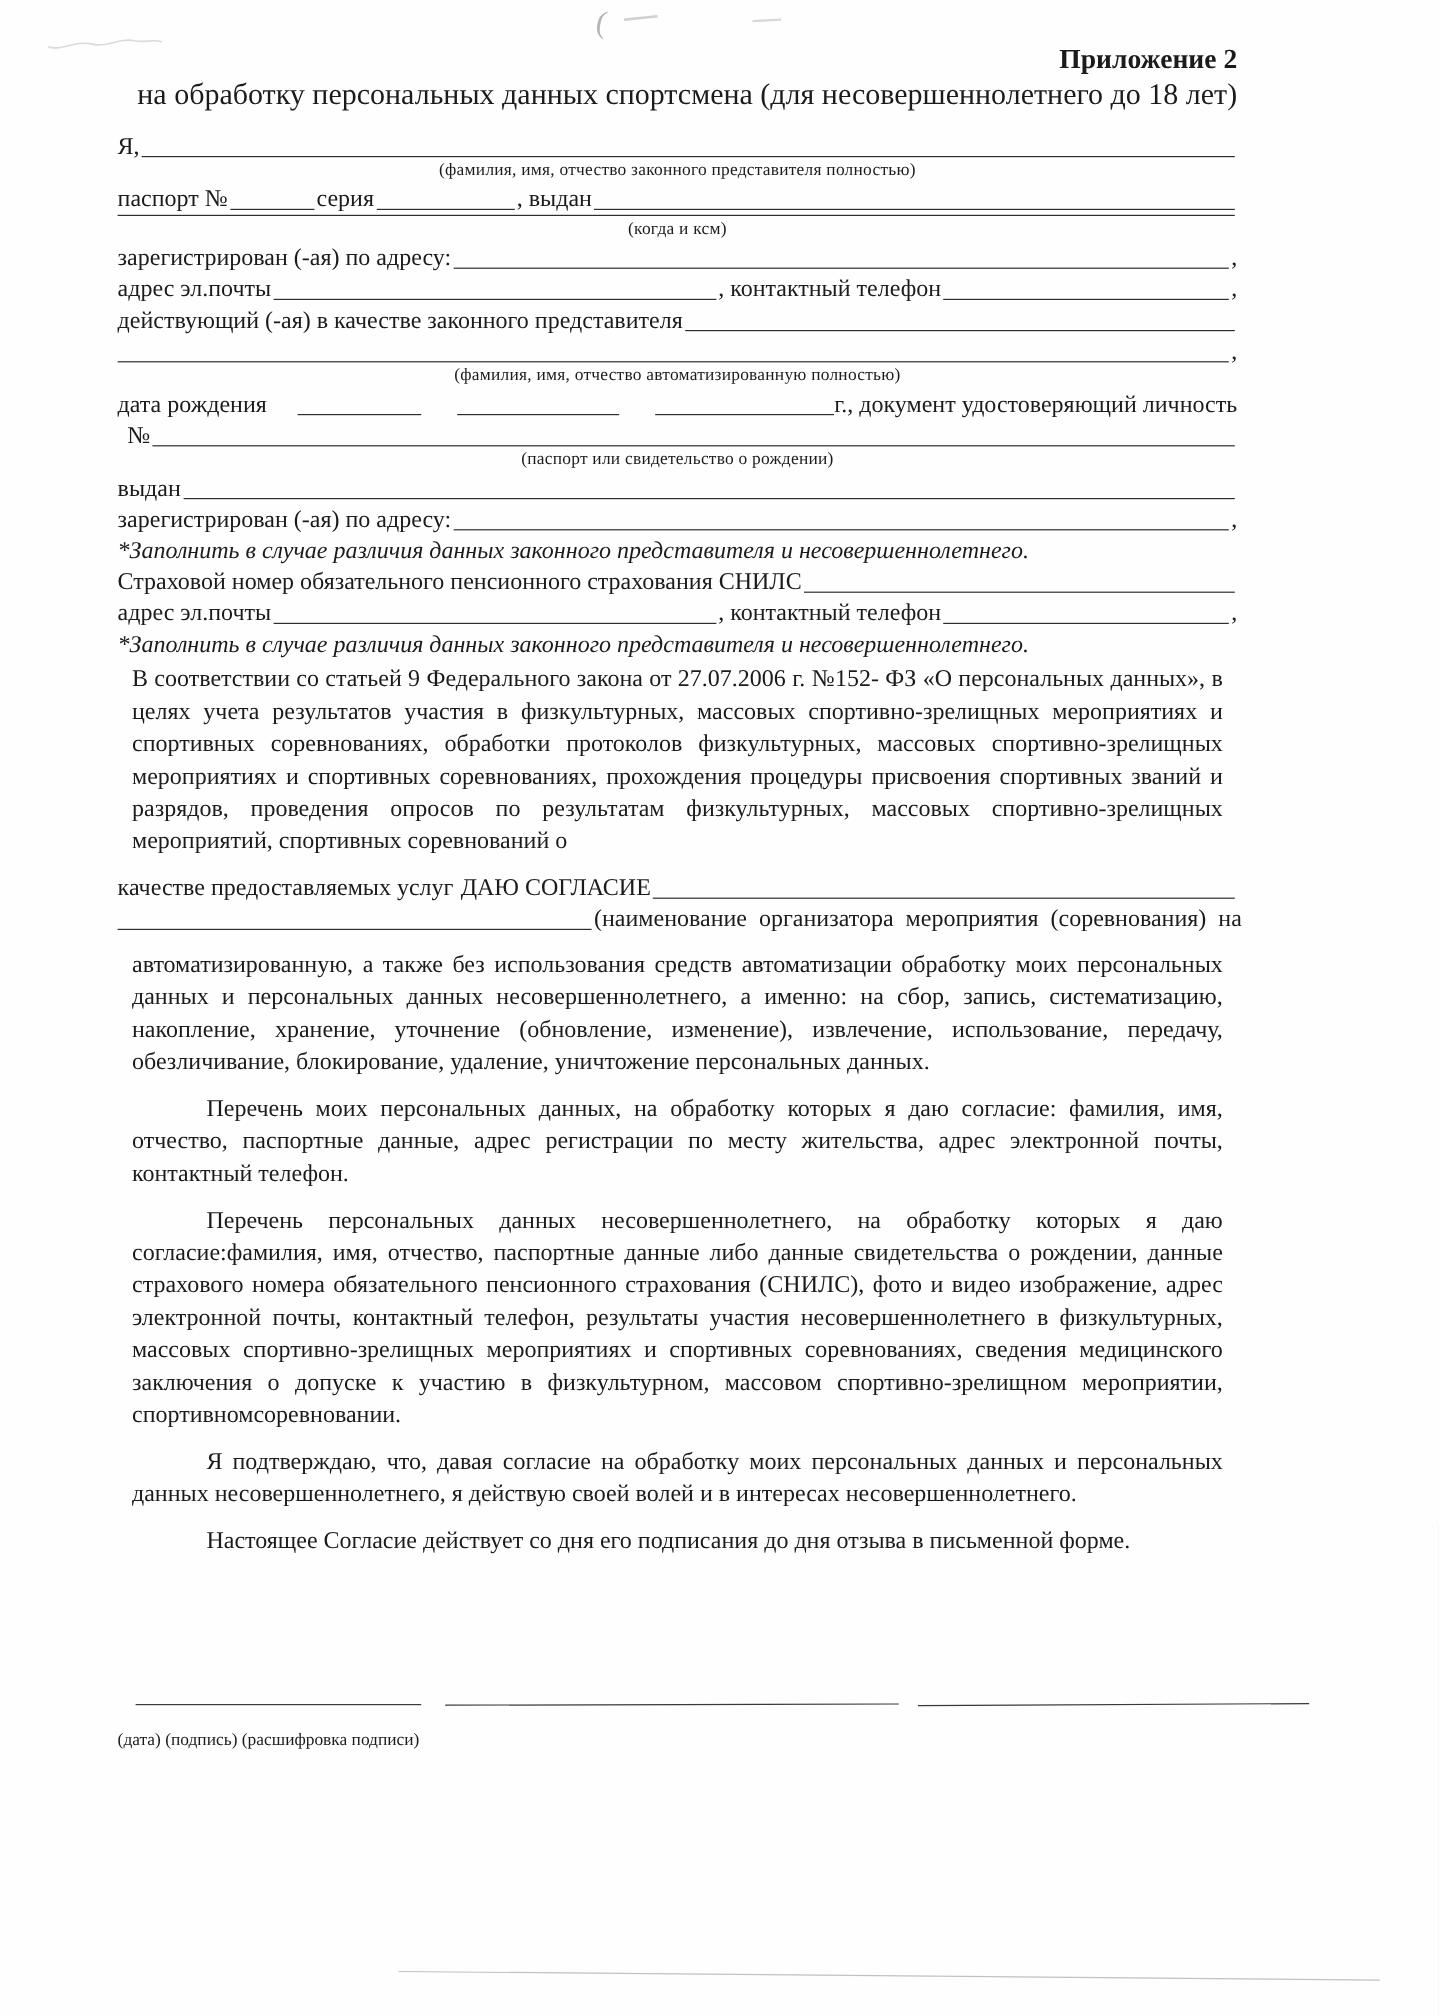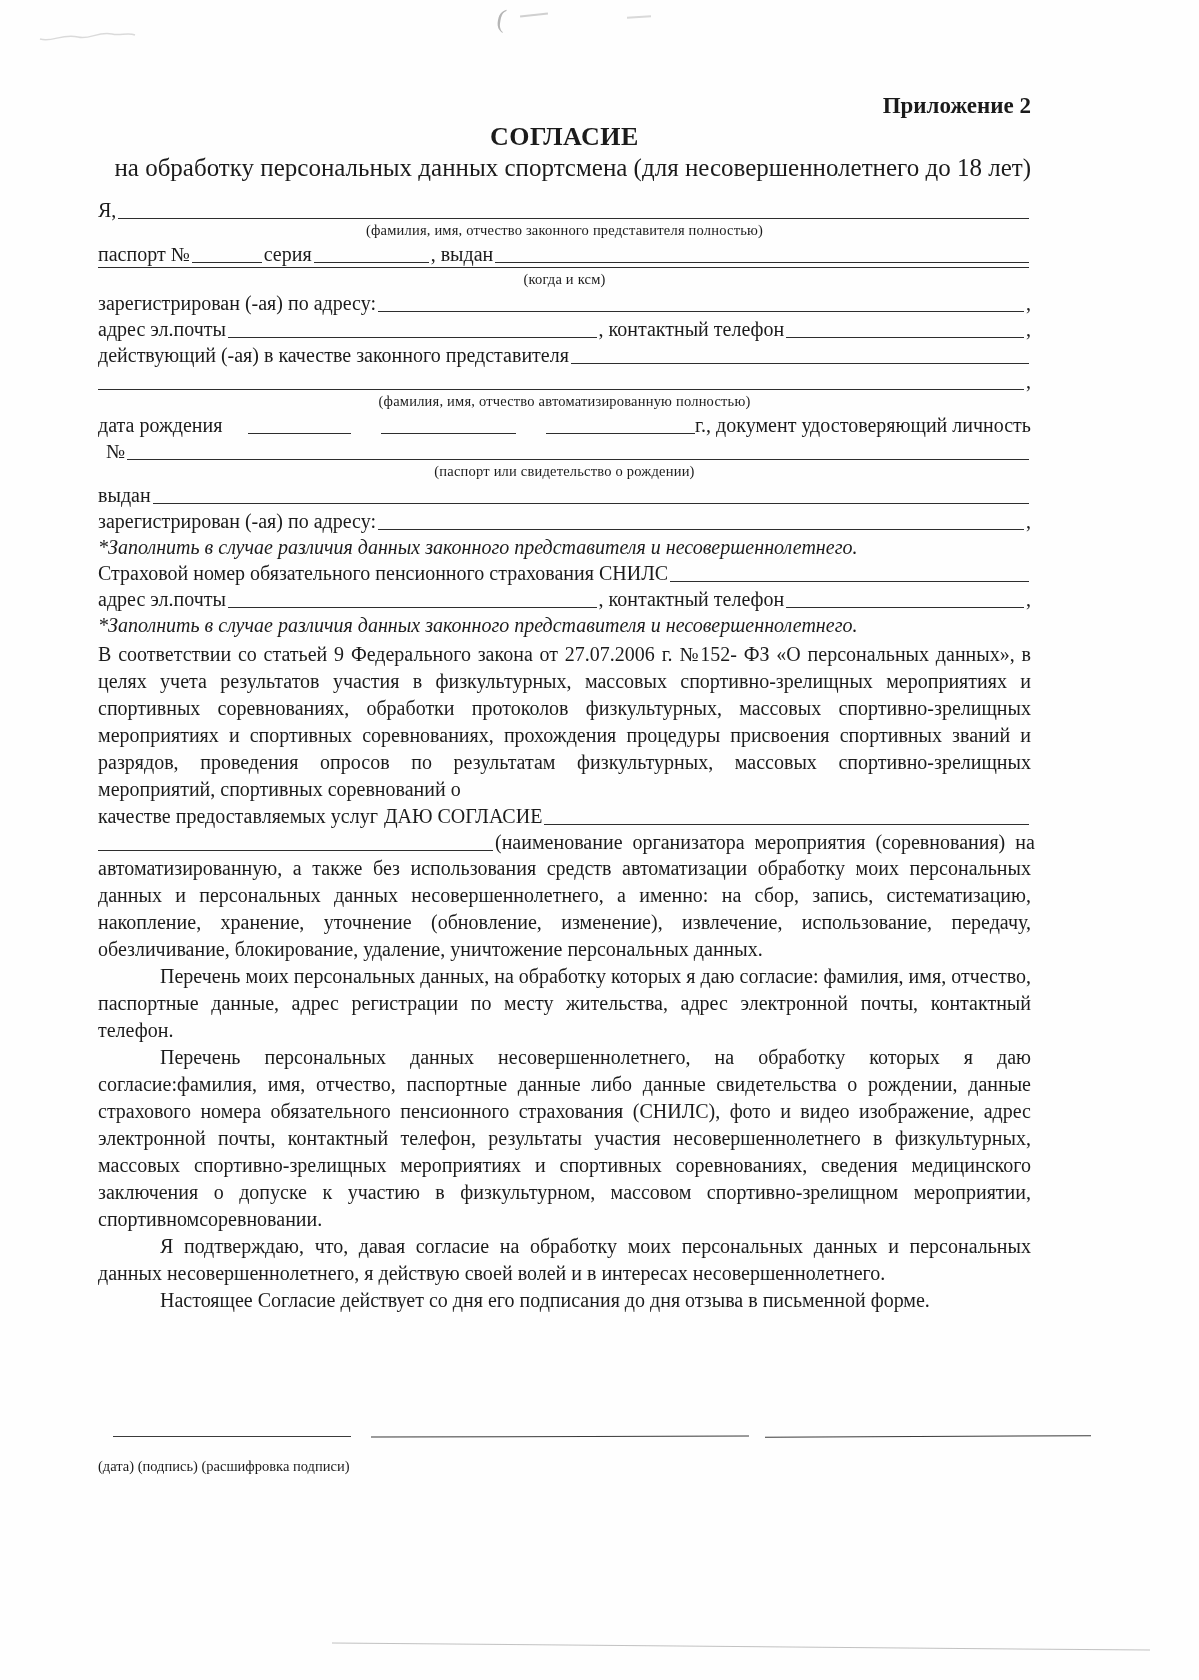--- a/index.html
+++ b/index.html
@@ -8,21 +8,21 @@
     width:1199px; height:1680px;
     margin:0 auto;
     background:#fefefe;
     color:#1b1b1b;
     font-family:"Liberation Serif", "DejaVu Serif", serif;
     overflow:hidden;
     box-sizing:border-box;
   }
   .content {
     position:relative;
-    padding:92px 168px 0 98px;
+    padding:36px 168px 0 98px;
     box-sizing:border-box;
   }
   .appendix {
     font-weight:bold; font-size:23px; text-align:right; line-height:28px;
   }
   .doc-title {
     margin:2px 0 0 0; font-weight:bold; font-size:26px; text-align:center;
     line-height:30px; letter-spacing:0.5px;
   }
   .doc-subtitle {
@@ -36,21 +36,21 @@
     margin:0 2px 4px 2px;
   }
   .frow .u.fix { flex:0 0 auto; }
   .frow .lbl { white-space:nowrap; }
   .cap {
     font-size:14.5px; line-height:19px; text-align:center;
     margin:-2px 0 1px 0; letter-spacing:0.2px;
   }
   .note { font-style:italic; font-size:20px; line-height:26px; }
   .para {
-    font-size:20px; line-height:27px; text-align:justify; margin:0;
+    font-size:20px; line-height:27px; text-align:justify; margin:12px;
   }
   .para.indent { text-indent:62px; }
   .consent-bold { font-weight:normal; white-space:nowrap; padding-left:6px; }
   .org-caption { white-space:nowrap; word-spacing:5px; }
   .sig-row { display:flex; margin:122px -60px 0 15px; line-height:26px; }
   .sig-row .u { border-bottom:1.6px solid #3a3a3a; margin-bottom:4px; }
   .sig-u1 { flex:0 0 238px; }
   .sig-gap1 { flex:0 0 20px; }
   .sig-u2 { flex:0 0 378px; transform:rotate(-0.15deg); }
   .sig-gap2 { flex:0 0 16px; }
@@ -77,21 +77,20 @@
     <path d="M2,11 C14,15 24,5 40,9 C52,12 60,3 74,6 C82,8 90,4 97,7" stroke="#9a9a9a" stroke-width="1.4" fill="none"></path>
   </svg>
   <div class="artifact artifact-paren">(</div>
   <div class="artifact artifact-dash1"></div>
   <div class="artifact artifact-dash2"></div>
   <div class="artifact artifact-bottom-line"></div>
 
   <div class="content">
 
     <div class="appendix">Приложение 2</div>
-    <div class="doc-title">СОГЛАСИЕ</div>
     <div class="doc-subtitle">на обработку персональных данных спортсмена (для несовершеннолетнего до 18 лет)</div>
 
     <div class="frow">
       <span class="lbl">Я,</span>
       <span class="u"></span>
     </div>
     <div class="cap">(фамилия, имя, отчество законного представителя полностью)</div>
 
     <div class="frow">
       <span class="lbl">паспорт №</span>

